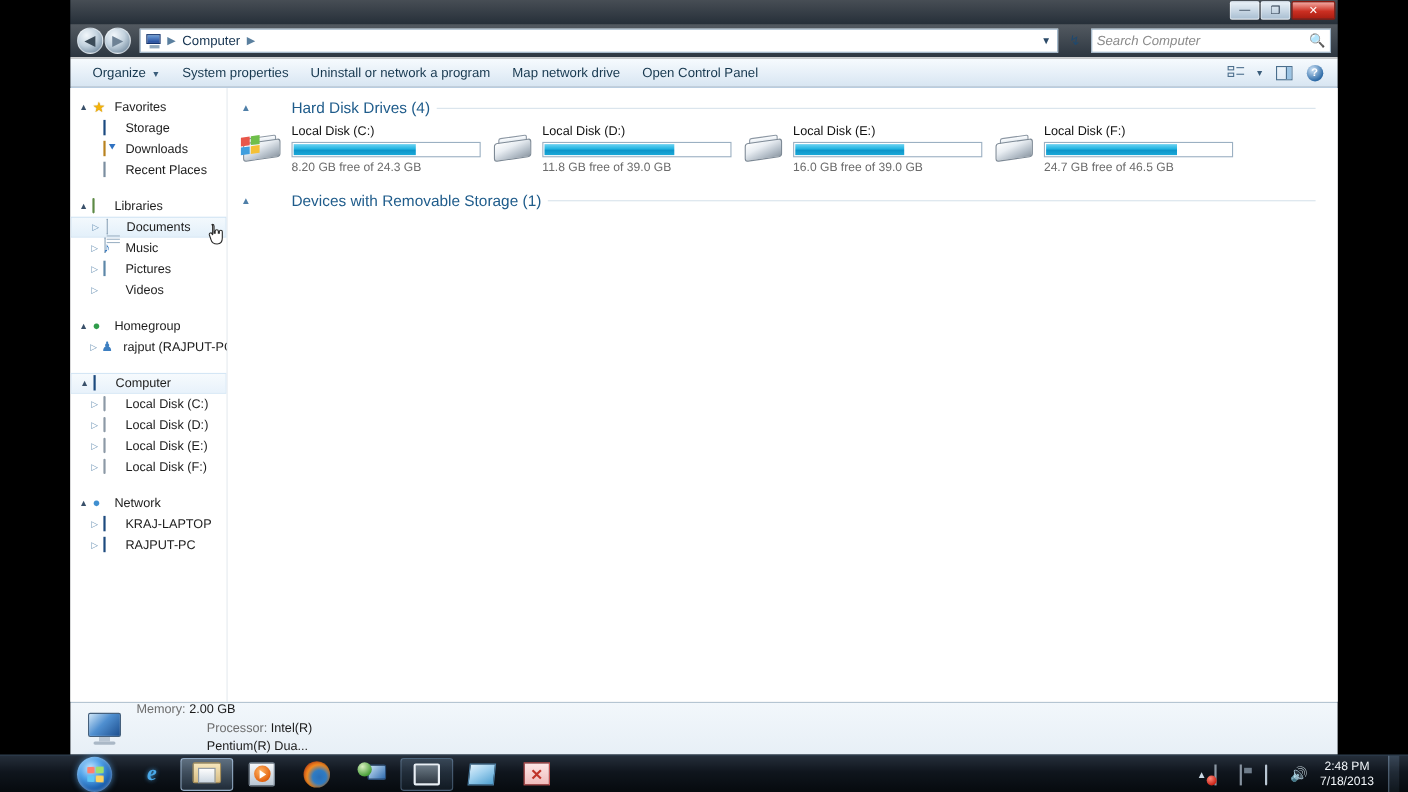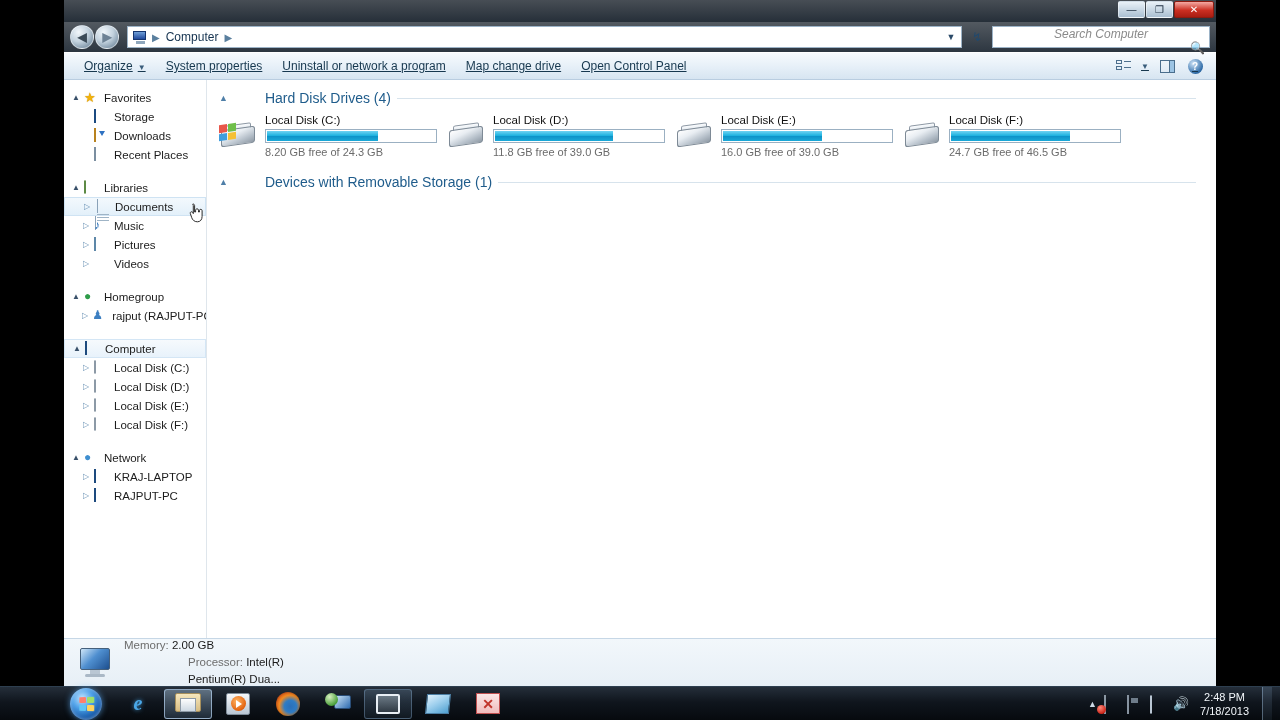--- a/index.html
+++ b/index.html
@@ -69,30 +69,30 @@
   .crumb-icon .base {
     position:absolute; left:3px; bottom:0; width:9px; height:3px; background:#8fa7bd;
   }
   .crumb { padding:0 2px; color:#14324f; }
   .crumb-sep { color:#5a7f9e; font-size:10px; padding:0 1px; }
   .addr-drop { width:16px; text-align:center; color:#2b4a68; font-size:9px; }
   .refresh { width:22px; text-align:center; color:#20496e; font-size:12px; }
   .searchbox {
     width:218px; height:22px; background:#fff; border:1px solid #9cb3c7;
     display:flex; align-items:center; padding:0 4px;
-    font-size:12px; color:#8a8a8a; font-style:italic;flex-direction:column;
+    font-size:12px; color:#8a8a8a; font-style:italic;
   }
   .searchbox .mag { margin-left:auto; font-style:normal; color:#2f6fa8; font-size:12px; }
 
   
   .cmdbar {
     height:28px; display:flex; align-items:center;
     background:linear-gradient(180deg,#f7fbfe,#e4eef7 60%,#d7e5f1);
     border-top:1px solid #ffffff; border-bottom:1px solid #b9cde0;
-    font-size:12px; color:#17384f; padding-left:10px;text-decoration:underline;
+    font-size:12px; color:#17384f; padding-left:10px;
   }
   .cmditem { padding:4px 10px; white-space:nowrap; }
   .cmditem .caret { font-size:8px; margin-left:5px; color:#3a5d7b; }
   .cmdright { margin-left:auto; display:flex; align-items:center; gap:2px; padding-right:8px; }
   .icobtn { width:26px; height:22px; display:flex; align-items:center; justify-content:center; }
   .viewicon { width:15px; height:13px; position:relative; }
   .viewicon .sq { position:absolute; left:0; width:6px; height:4px; border:1px solid #4d6f8d; }
   .viewicon .ln { position:absolute; left:8px; height:1px; width:7px; background:#4d6f8d; }
   .pane-ico { width:15px; height:13px; border:1px solid #4a6e8d; display:flex; }
   .pane-ico .l { flex:1; }
@@ -437,21 +437,21 @@
         <span class="mag">🔍</span>
       </div>
     </div>
 
     <div class="cmdbar">
       <div class="cmditem">
         <span>Organize</span><span class="caret">▼</span>
       </div>
       <div class="cmditem">System properties</div>
       <div class="cmditem">Uninstall or network a program</div>
-      <div class="cmditem">Map change drive</div>
+      <div class="cmditem">Map network drive</div>
       <div class="cmditem">Open Control Panel</div>
 
       <div class="cmdright">
         <div class="icobtn">
           <div class="viewicon">
             <div class="sq" style="top:0"></div>
               <div class="ln" style="top:1px"></div>
             <div class="sq" style="top:6px"></div>
               <div class="ln" style="top:7px"></div>
           </div>

